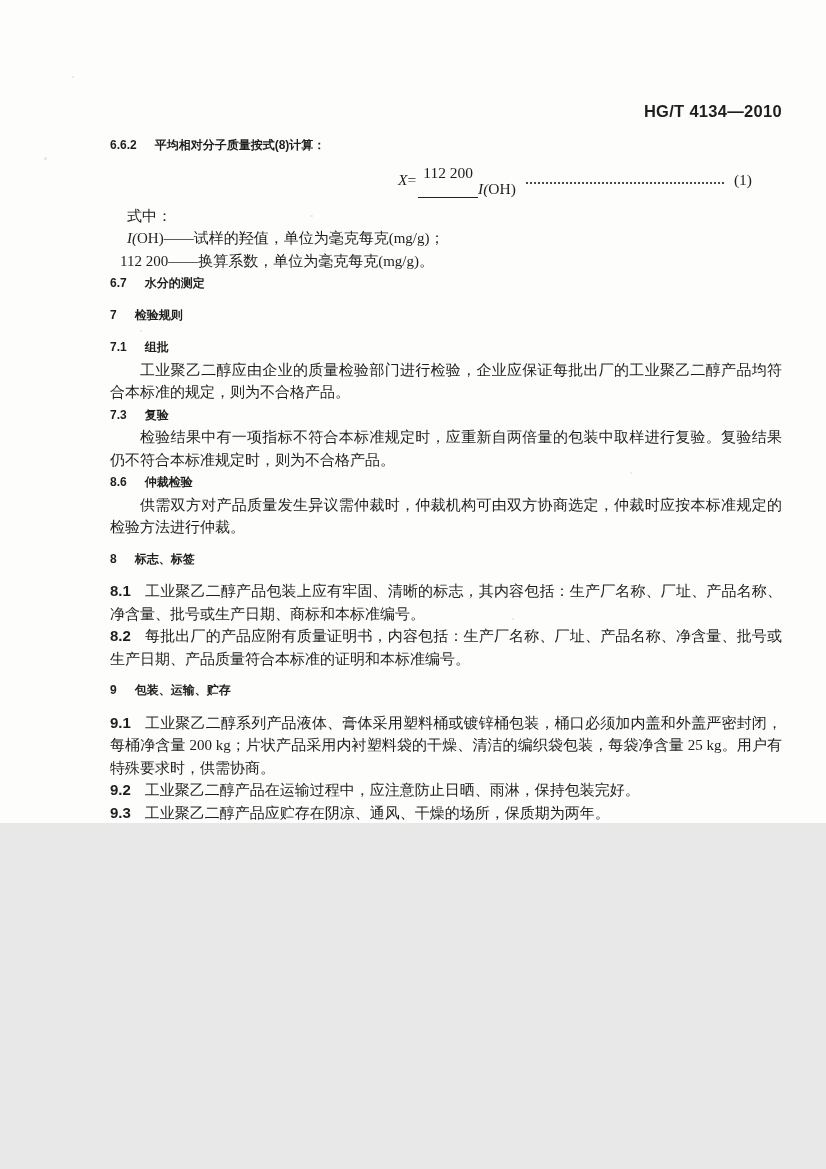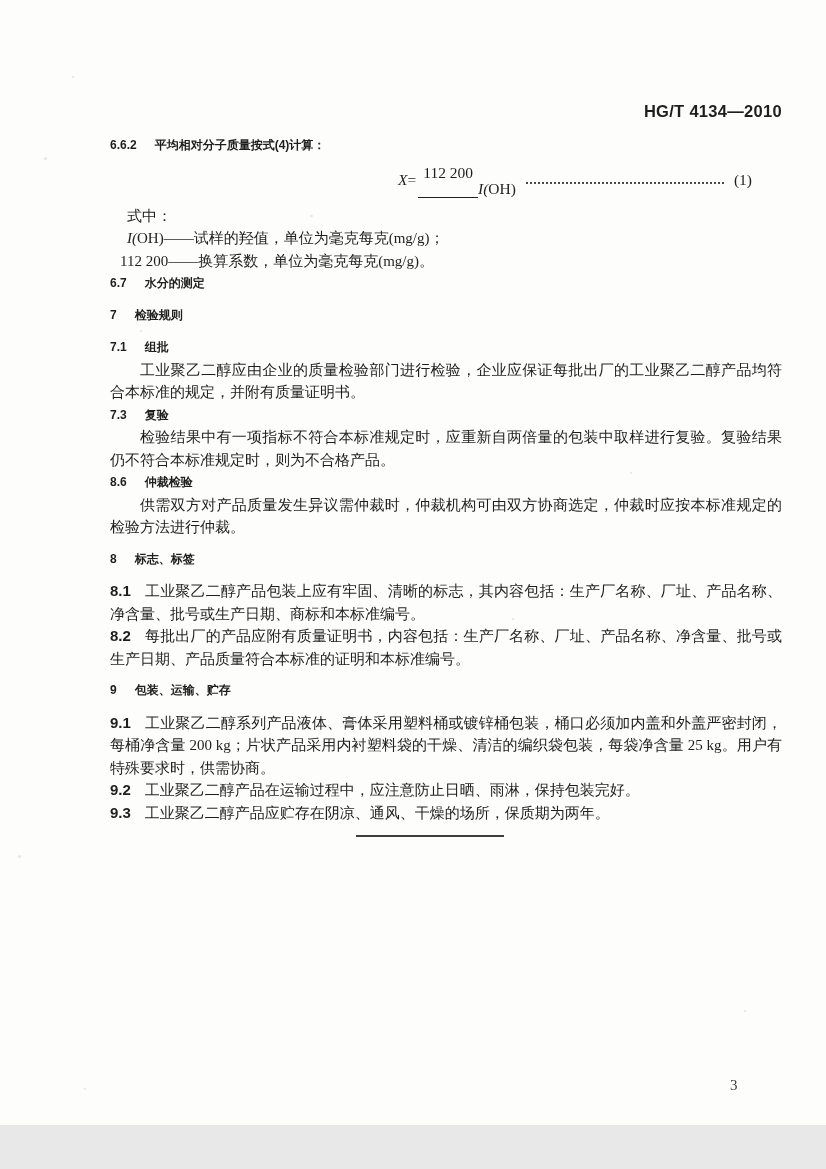--- a/index.html
+++ b/index.html
@@ -1,20 +1,20 @@
 <!DOCTYPE html>
 <html lang="zh"><head>
 <meta charset="utf-8">
 <style>
   html, body { margin: 0; padding: 0; }
   body { background: #e8e8e8; }
   .page {
     position: relative;
     width: 826px;
-    height: 1125px;
+    height: 823px;
     margin: 0 auto;
     background: #fdfdfc;
     overflow: hidden;
     color: #1e1e1e;
     font-family: "Liberation Serif", "DejaVu Serif", serif;
     font-size: 15px;
     line-height: 22.5px;
   }
   .content { padding: 102px 44px 0 110px; }
 
@@ -102,21 +102,21 @@
 </head>
 <body>
 
 <div class="page">
   <div class="content">
 
     <div class="doc-header">HG/T 4134—2010</div>
 
     <div class="head">
       <span>6.6.2</span>
-      <span>平均相对分子质量按式(4)计算：</span>
+      <span>平均相对分子质量按式(8)计算：</span>
     </div>
 
     <div class="formula-row">
       <span class="f-var">X</span>
       <span>=</span>
       <span class="frac">
         <span class="f-num">112 200</span>
         <span class="f-den">I(OH)</span>
       </span>
       <span class="f-leader"></span>
@@ -135,21 +135,21 @@
     <div class="head sec">
       <span>7</span>
       <span>检验规则</span>
     </div>
 
     <div class="head">
       <span>7.1</span>
       <span>组批</span>
     </div>
 
-    <p class="indent">工业聚乙二醇应由企业的质量检验部门进行检验，企业应保证每批出厂的工业聚乙二醇产品均符合本标准的规定，并附有质量证明书。</p>
+    <p class="indent">工业聚乙二醇应由企业的质量检验部门进行检验，企业应保证每批出厂的工业聚乙二醇产品均符合本标准的规定，则为不合格产品。</p>
 
     <div class="head">
       <span>7.3</span>
       <span>复验</span>
     </div>
     <p class="indent">检验结果中有一项指标不符合本标准规定时，应重新自两倍量的包装中取样进行复验。复验结果仍不符合本标准规定时，则为不合格产品。</p>
 
     <div class="head">
       <span>8.6</span>
       <span>仲裁检验</span>

